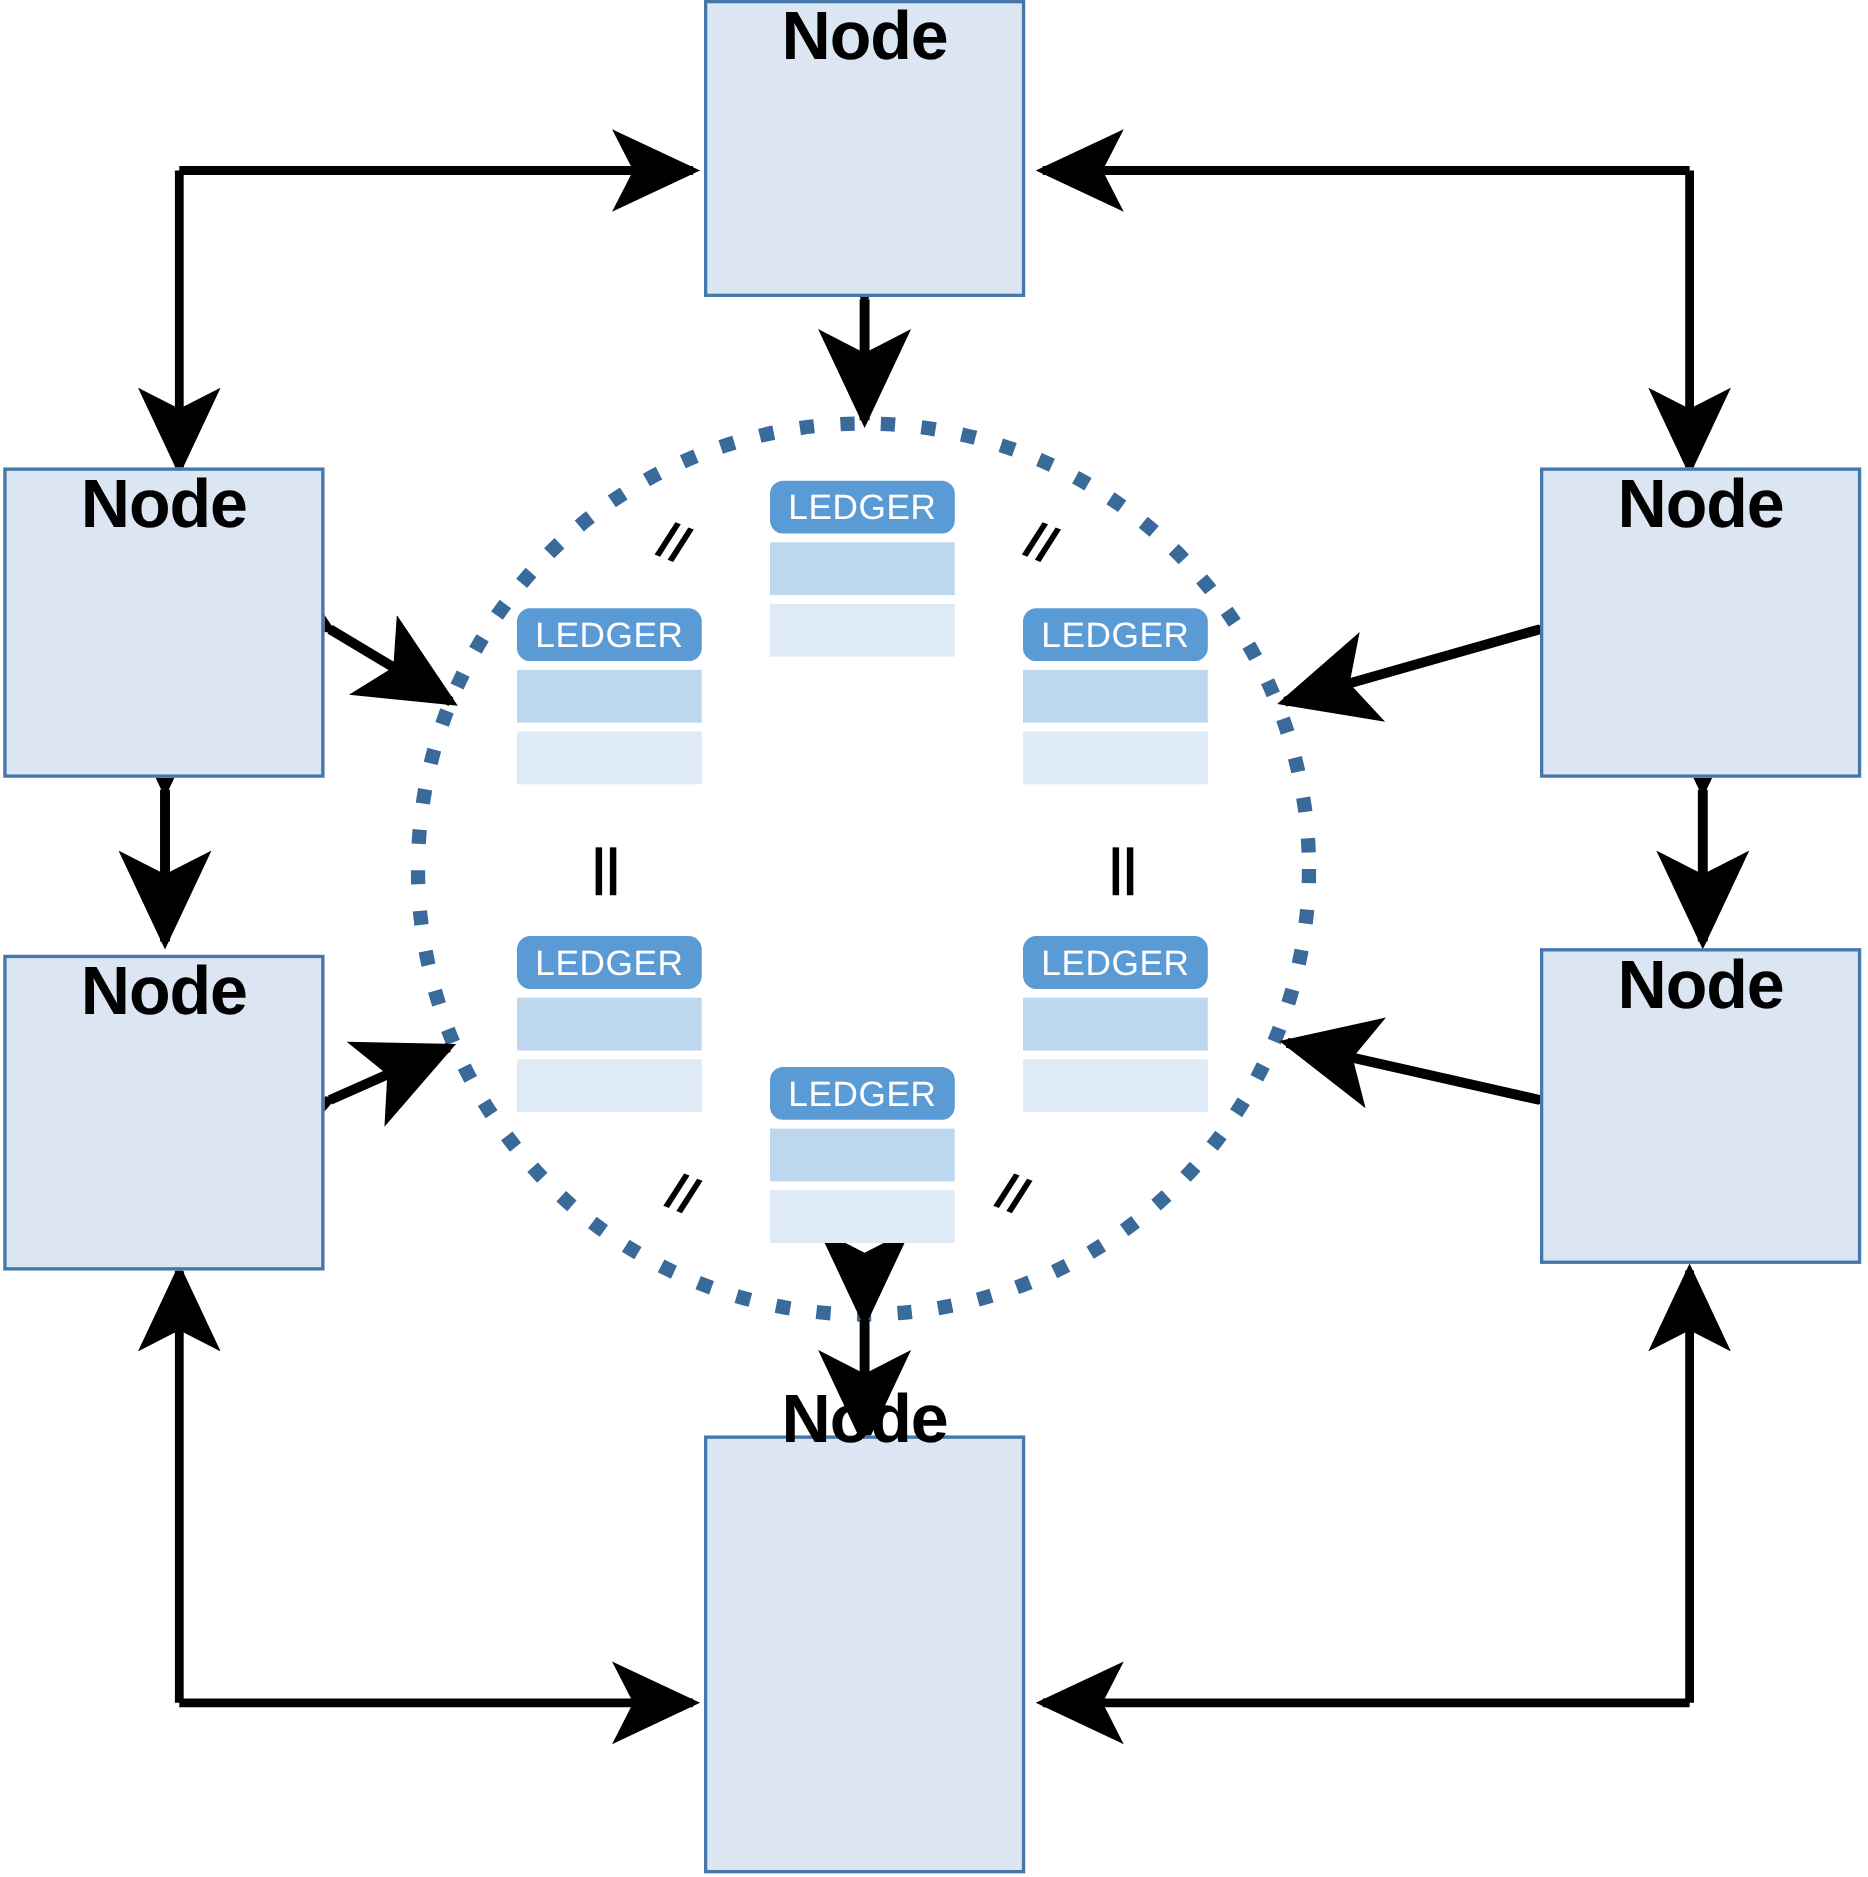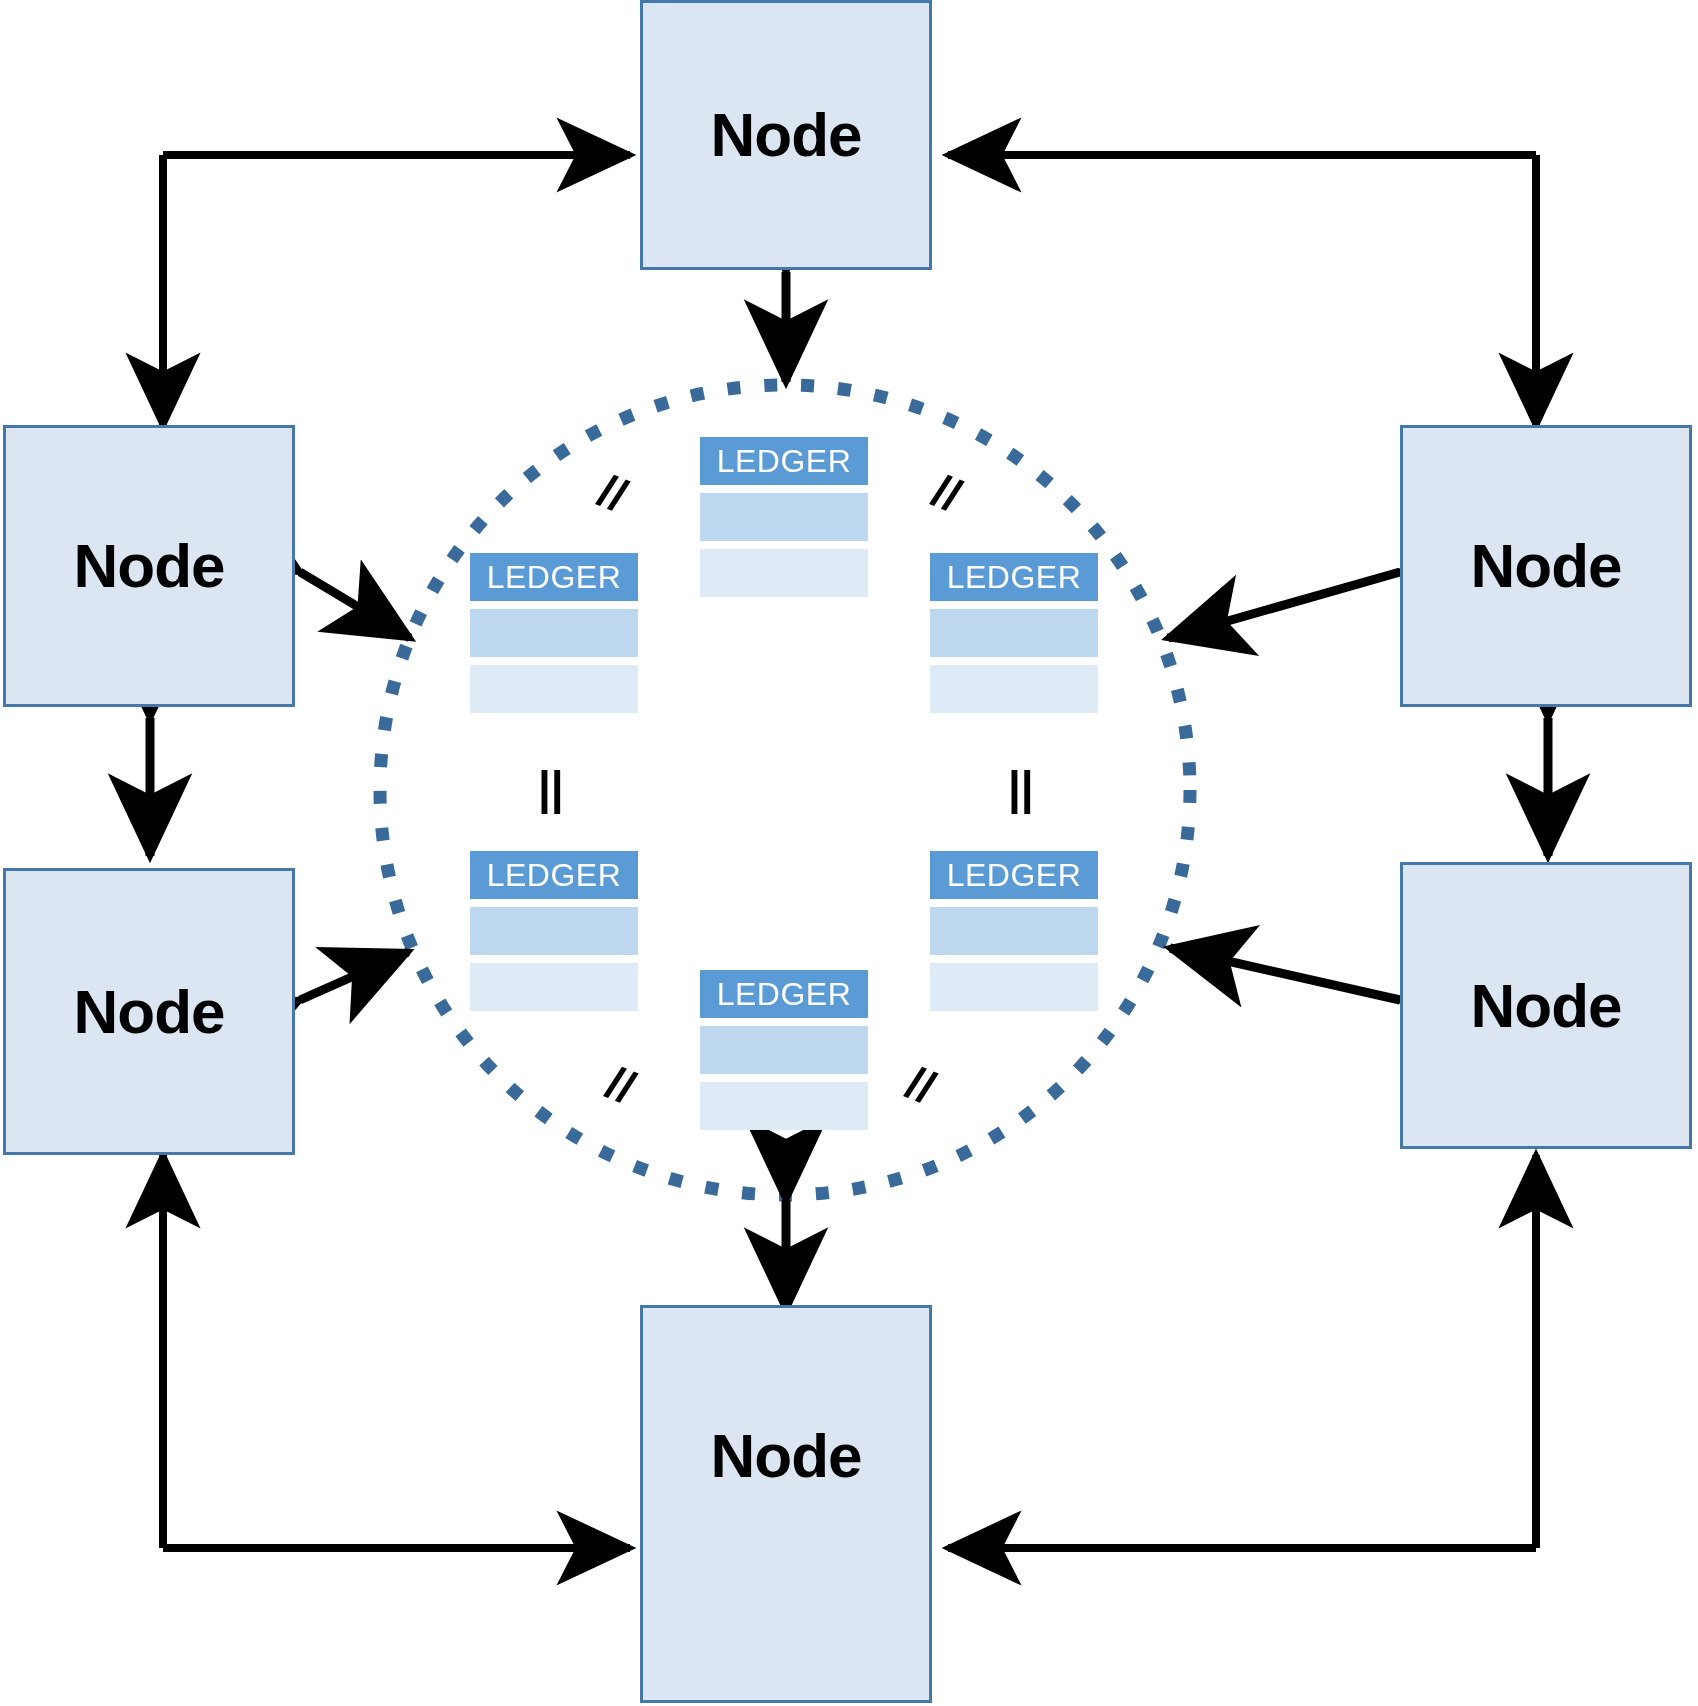--- a/index.html
+++ b/index.html
@@ -27,21 +27,20 @@
     pointer-events: none;
   }
 
   
   .node {
     position: absolute;
     box-sizing: border-box;
     background: #DCE6F2;
     border: 3px solid #4477AA;
     display: flex;
-    align-items: center;
     justify-content: center;
   }
   .node-label {
     font-family: "Liberation Sans", sans-serif;
     font-weight: bold;
     font-size: 62px;
     color: #000000;
     letter-spacing: -1px;
     line-height: 1;
     white-space: nowrap;
@@ -57,20 +56,21 @@
     background: #5B9BD5;
     color: #FFFFFF;
     font-family: "Liberation Sans", sans-serif;
     font-size: 32px;
     font-weight: 400;
     display: flex;
     align-items: center;
     justify-content: center;
     letter-spacing: 0.5px;
     line-height: 1;
+    border-radius: 12px;
   }
   .ledger-row1 {
     height: 48px;
     margin-top: 8px;
     background: #BDD7EE;
   }
   .ledger-row2 {
     height: 48px;
     margin-top: 8px;
     background: #DEEAF6;

